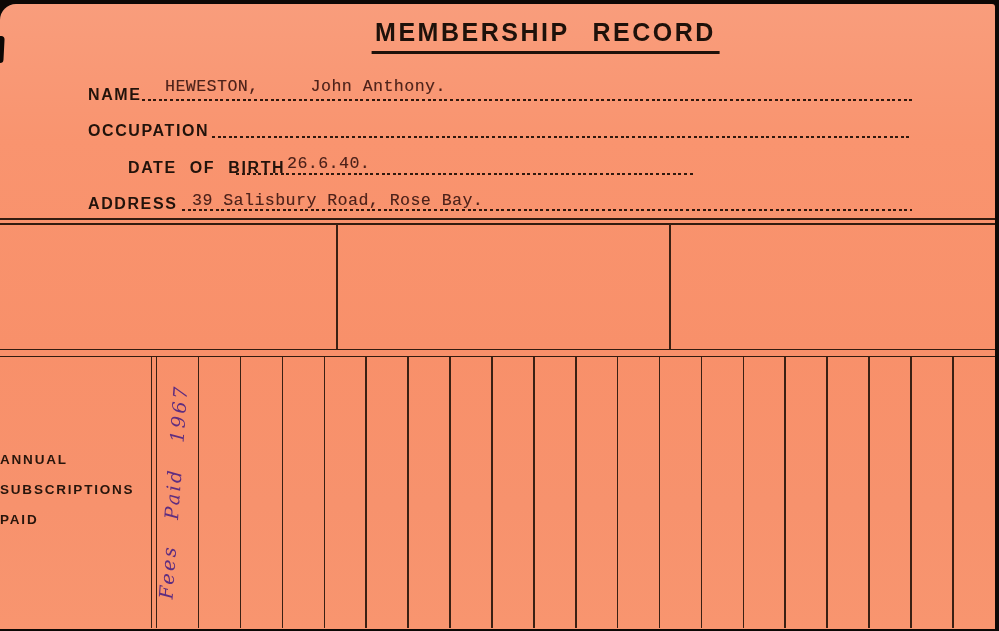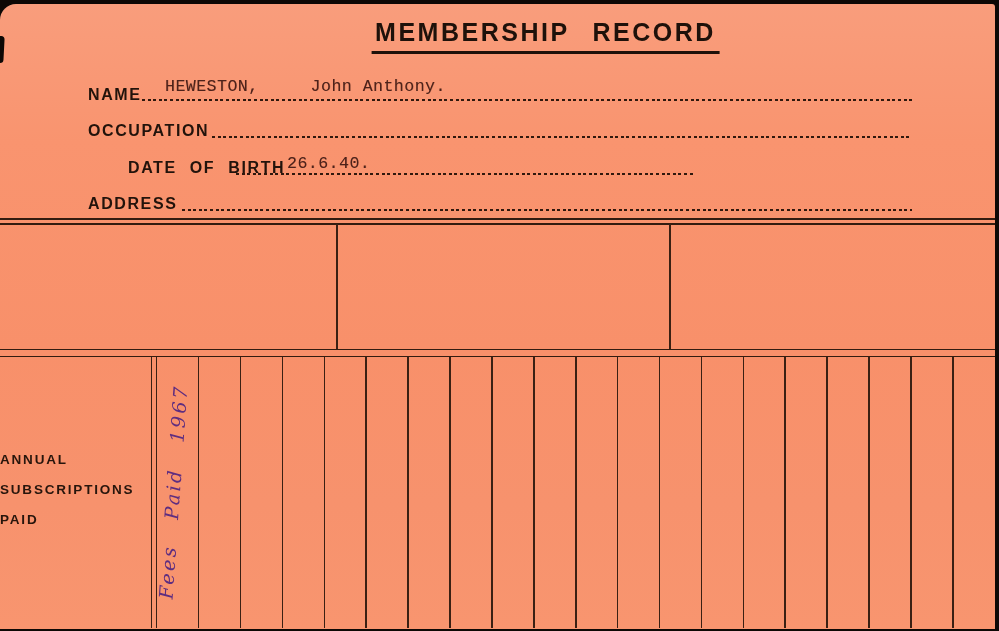--- a/index.html
+++ b/index.html
@@ -71,20 +71,21 @@
 
     <div class="flabel" style="left:88px;top:118px;">OCCUPATION</div>
     <div class="dotline" style="left:212px;top:132px;width:700px;"></div>
 
     <div class="flabel ws" style="left:96px;top:155px;margin-left:32px;">DATE OF BIRTH</div>
     <div class="dotline" style="left:236px;top:169px;width:459px;"></div>
     <div class="typed" style="left:287px;top:150px;">26.6.40.</div>
 
     <div class="flabel" style="left:88px;top:191px;">ADDRESS</div>
     <div class="dotline" style="left:182px;top:205px;width:730px;"></div>
+    <div class="typed" style="left:192px;top:187px;">39 Salisbury Road, Rose Bay.</div>
 
     <div class="hline" style="top:214px;height:1.6px;"></div>
     <div class="hline" style="top:218.5px;height:2.2px;"></div>
 
     <div class="vline" style="left:336px;top:220px;height:125px;"></div>
     <div class="vline" style="left:669px;top:220px;height:125px;"></div>
 
     <div class="hline" style="top:344.5px;height:1.6px;"></div>
     <div class="hline" style="top:351.5px;height:1.8px;"></div>
 

